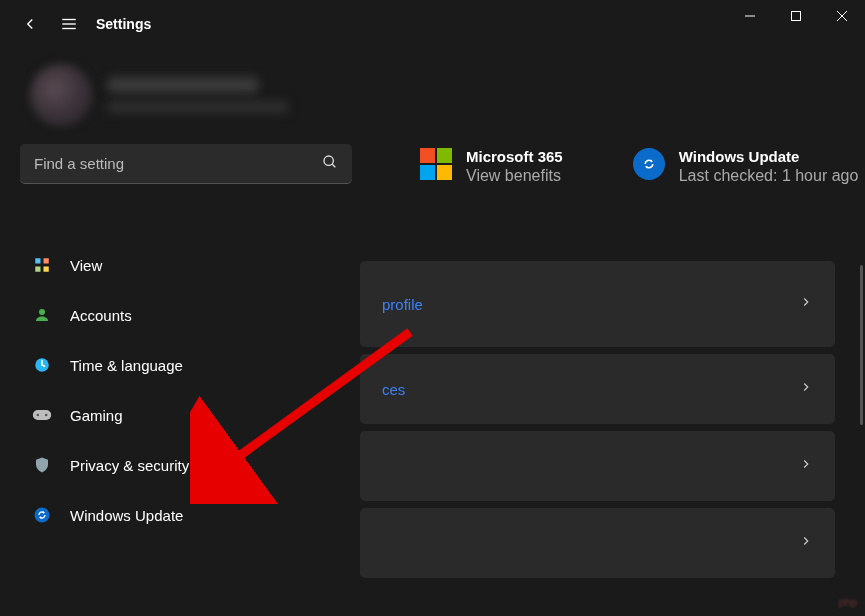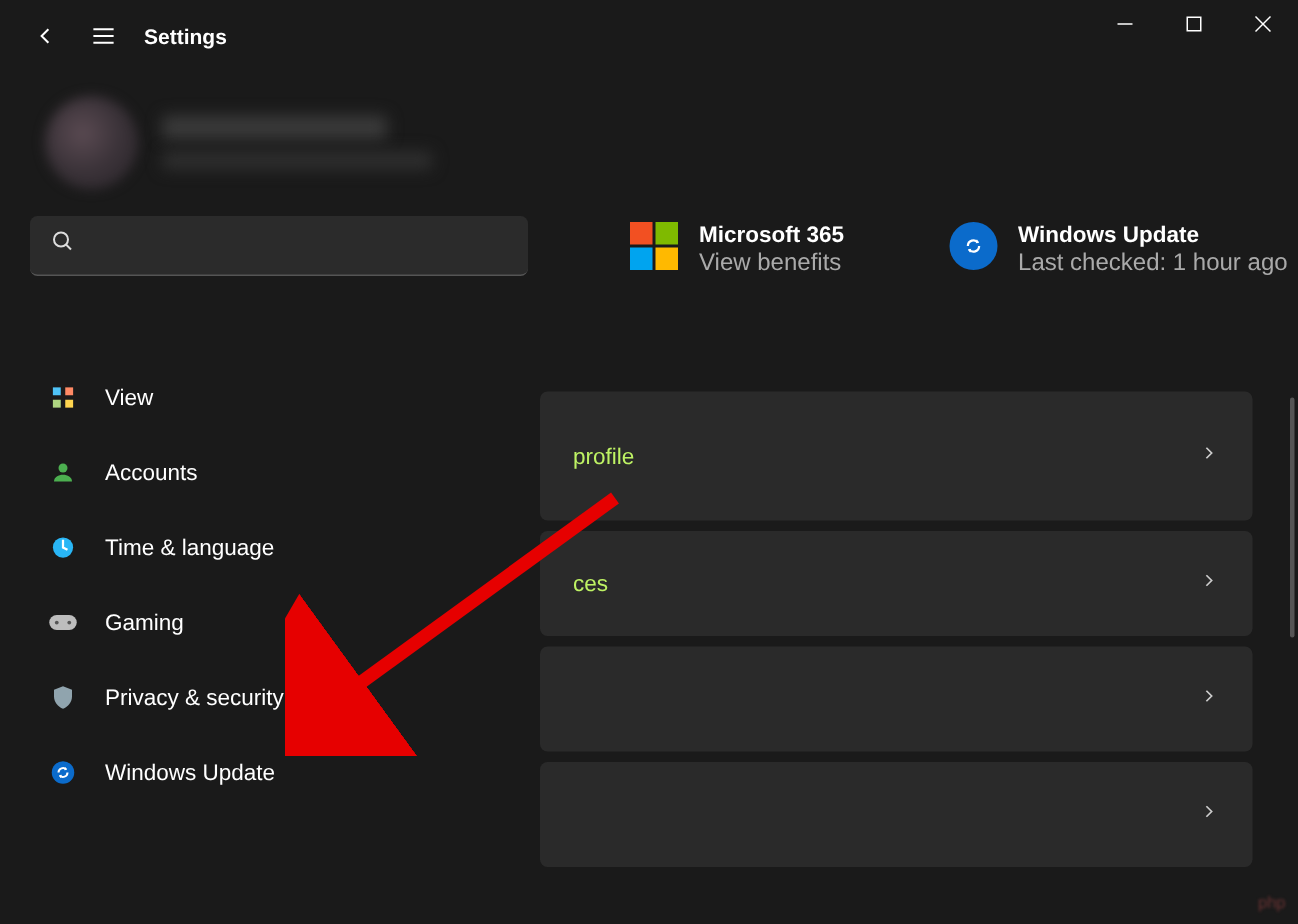--- a/index.html
+++ b/index.html
@@ -75,21 +75,21 @@
     .card-title { font-size: 15px; font-weight: 600; margin-bottom: 2px; }
     .card-sub { font-size: 16px; color: #aaa; }
     .settings-list { margin-top: 76px; padding-right: 30px; }
     .setting-row {
       height: 70px; background: #2a2a2a; border-radius: 5px;
       margin-bottom: 7px; display: flex; align-items: center;
       padding: 0 22px; cursor: pointer; justify-content: space-between;
       position: relative;
     }
     .setting-row.tall { height: 86px; }
-    .setting-label { font-size: 15px; color: #bef264; }
+    .setting-label { font-size: 15px; color: #3b82f6; }
     .chevron { color: #aaa; }
     .arrow-annotation {
       position: absolute; left: 190px; top: 324px;
       pointer-events: none; z-index: 100;
     }
     .scrollthumb {
       position: absolute; right: 2px; top: 265px; width: 3px;
       height: 160px; background: #555; border-radius: 2px;
     }
     .watermark {
@@ -155,20 +155,21 @@
     <div class="user-section">
       <div class="avatar"></div>
       <div class="user-text">
         <div class="name"></div>
         <div class="email"></div>
       </div>
     </div>
 
     <div class="search-wrap">
       <div class="search-box">
+        <input class="search-input" placeholder="Find a setting" style="">
         <span class="search-icon">
           <svg width="16" height="16" viewBox="0 0 24 24" fill="none" stroke="#ddd" stroke-width="2">
               <circle cx="10" cy="10" r="7"></circle>
               <line x1="20" y1="20" x2="15" y2="15"></line>
             </svg>
         </span>
       </div>
     </div>
 
     <div class="nav">

